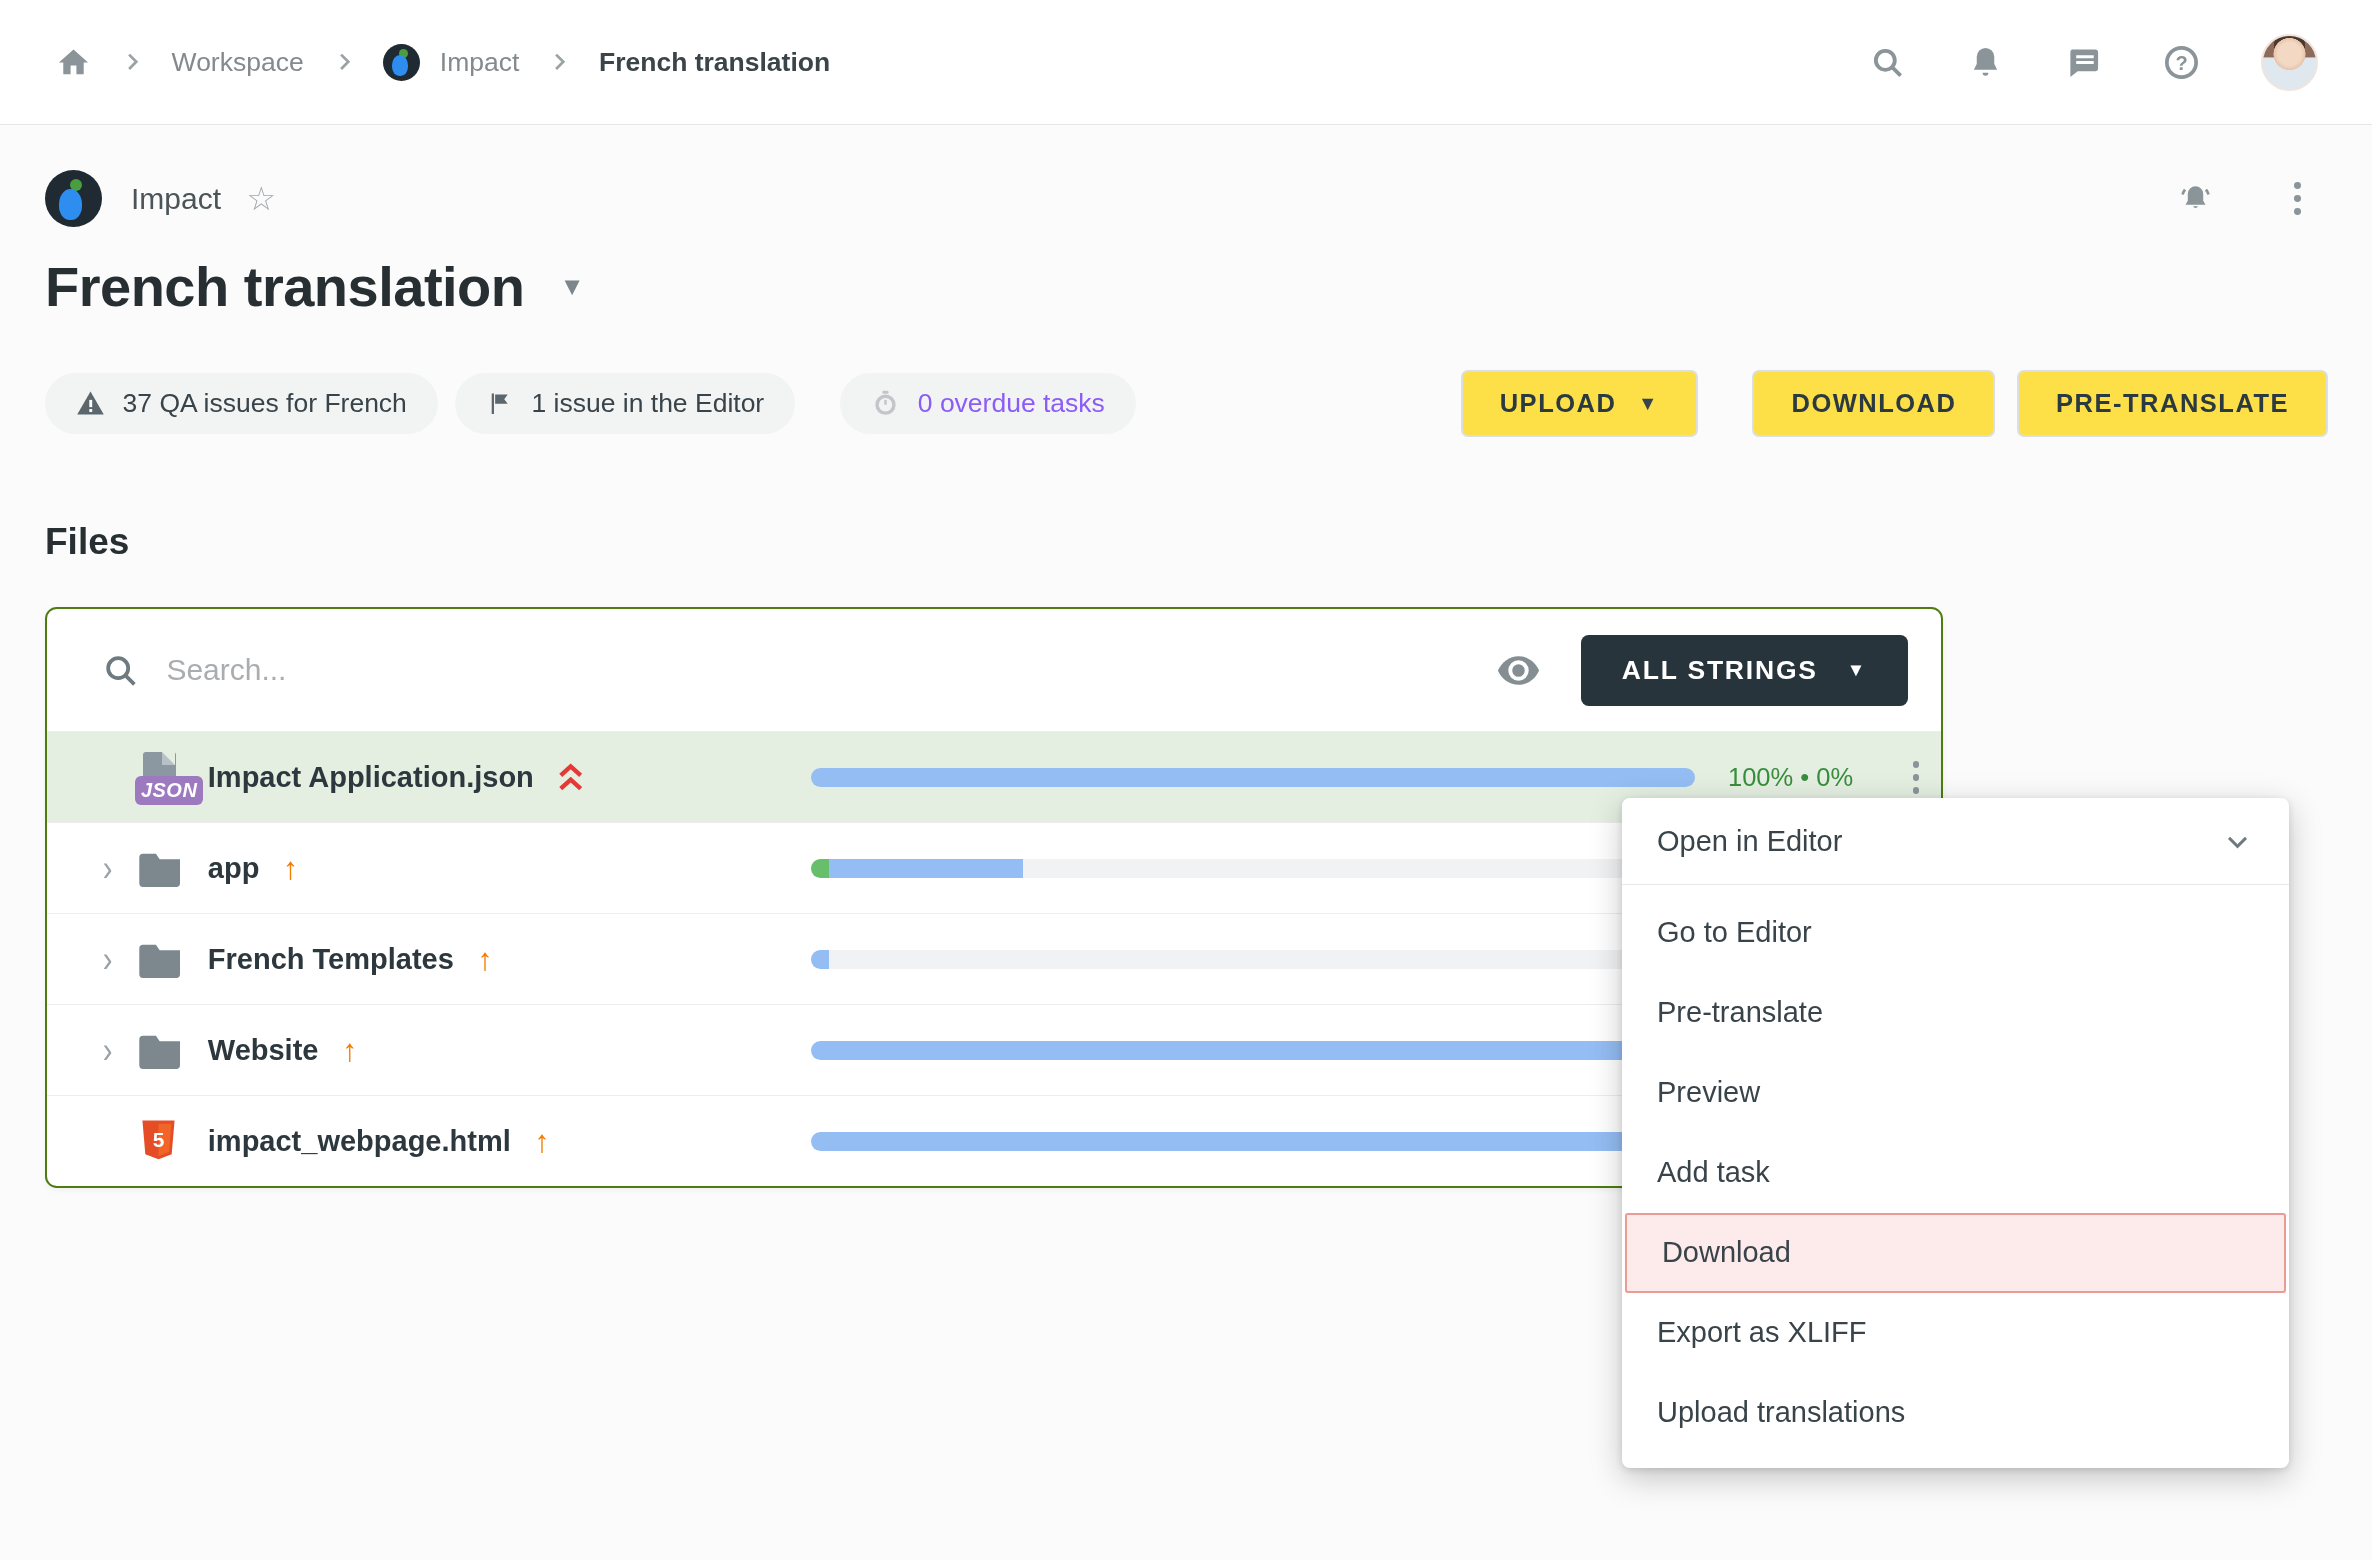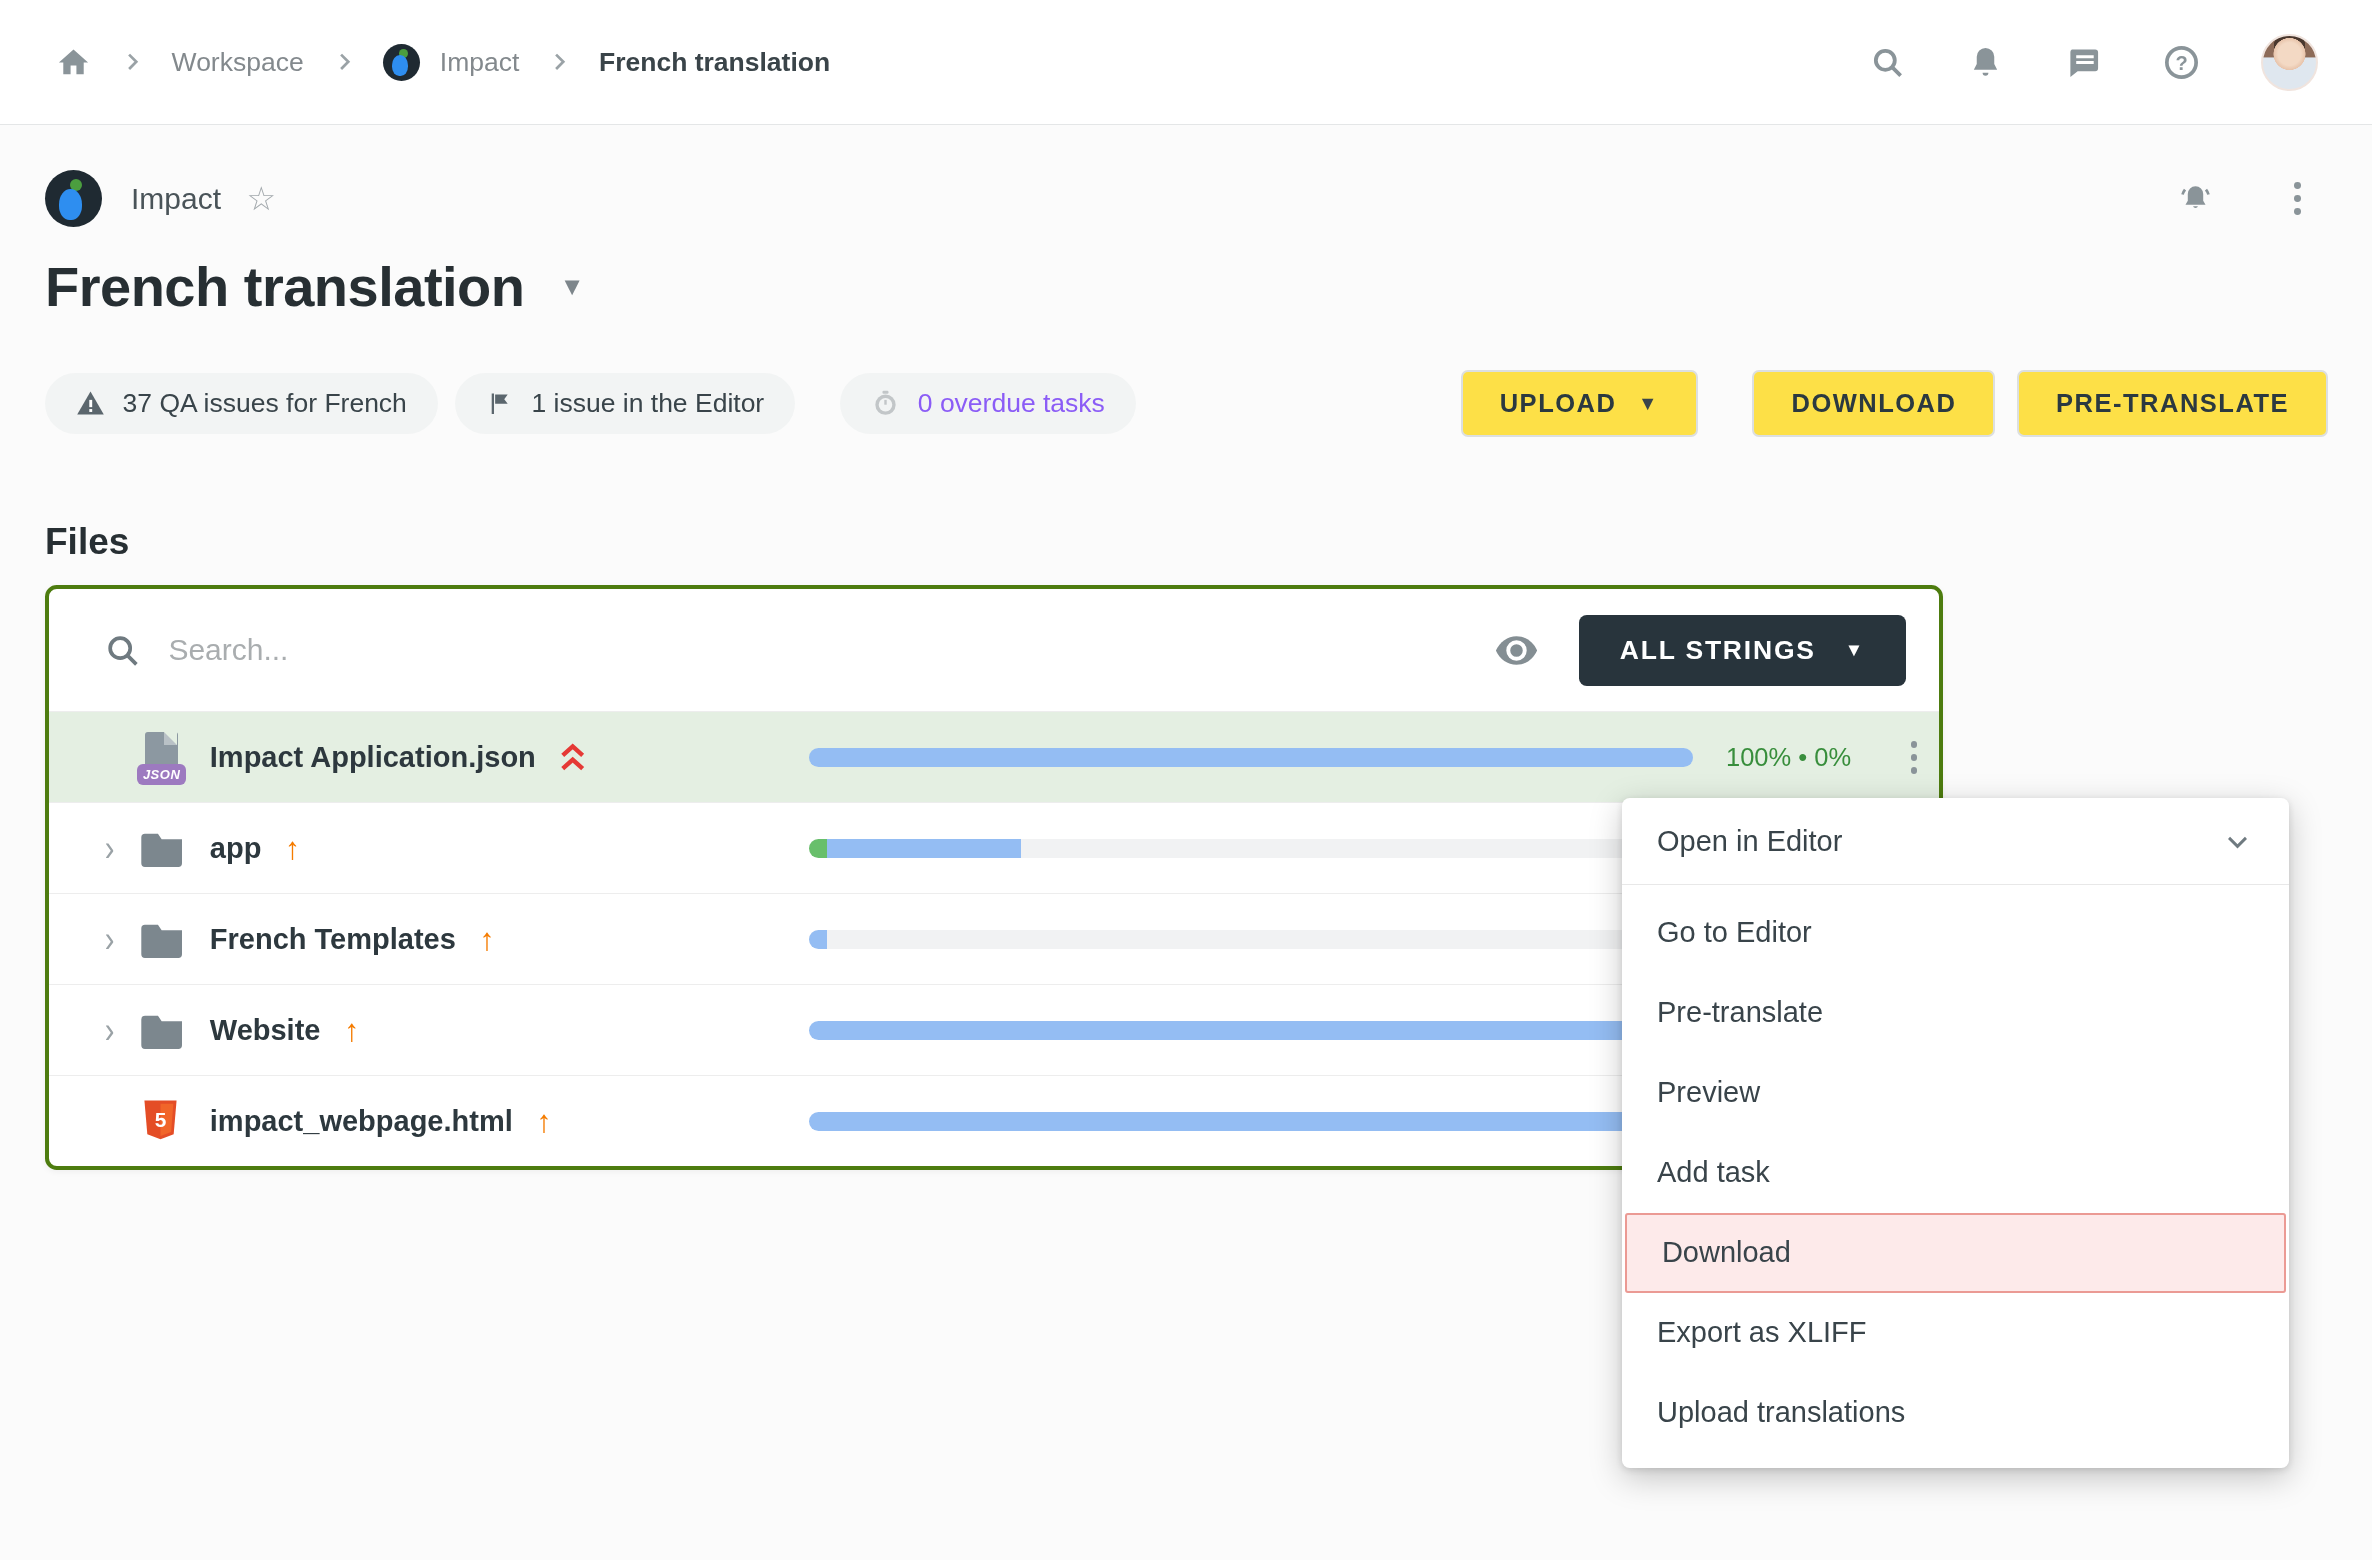--- a/index.html
+++ b/index.html
@@ -72,21 +72,21 @@
     font-family:"Liberation Sans", sans-serif;
   }
   .btn-outline + .btn-outline { margin-left:21.6px; }
   .btn-upload { margin-right:33px; }
   .btn-caret { font-size:19.6px; color:#39444a; }
 
   .files-heading { margin-top:84px; font-size:37px; font-weight:700; color:#272f33; }
 
   
   .files-card {
-    margin-top:22px; background:#ffffff; border:4px solid #4d7c0f; border-radius:11.8px;
+    margin-top:44px; background:#ffffff; border:2px solid #4d7c0f; border-radius:11.8px;
     box-shadow:0 2px 5.9px rgba(0,0,0,0.05); overflow:hidden; width:1898px;
   }
   .search-row { height:122px; display:flex; align-items:center; padding:0 33px 0 55px; }
   .search-input {
     border:none; outline:none; font-size:30px; color:#39444a; margin-left:27.4px; flex:1 1 auto;
     font-family:"Liberation Sans", sans-serif; background:transparent;
   }
   .search-input::placeholder { color:#a9adaf; }
   .eye-btn { width:59px; height:47px; display:flex; align-items:center; justify-content:center; cursor:pointer; }
   .btn-dark {
@@ -116,21 +116,21 @@
   .cell-stats { padding-left:33px; font-size:25.5px; color:#388e3c; white-space:nowrap; }
   .cell-kebab { display:flex; align-items:center; justify-content:center; }
   .kebab { display:flex; flex-direction:column; gap:5.9px; cursor:pointer; padding:5.9px; }
   .kebab i { width:6.9px; height:6.9px; border-radius:50%; background:#8a9499; display:block; }
 
   
   .icon-json { position:relative; width:43px; height:55px; }
   .icon-json .doc { position:absolute; left:3.9px; top:2px; width:33px; height:41px; background:#8c98a1; border-radius:2.9px; }
   .icon-json .fold { position:absolute; right:0px; top:2px; width:0; height:0; border-left:13.7px solid #b9c1c6; border-top:13.7px solid #ffffff; transform:translateX(0px); left:23.5px; }
   .icon-json .tag {
-    position:absolute; left:-3.9px; bottom:0; background:#9d7ac0; color:#fff; font-size:13px; font-weight:700;
+    position:absolute; left:-3.9px; bottom:0; background:#9d7ac0; color:#fff; font-size:20px; font-weight:700;
     padding:2.9px 5.9px; border-radius:5.9px; letter-spacing:0.5px;
   }
   .file-row.selected .icon-json .fold { border-top-color:#e4efe2; }
 
   
   .ctx-menu {
     position:absolute; left:1622px; top:798px; width:667px; height:670px;
     background:#ffffff; border-radius:7.8px;
     box-shadow:0 9.8px 33px rgba(0,0,0,0.22), 0 2px 7.8px rgba(0,0,0,0.12);
     padding-bottom:7.8px; z-index:20;

